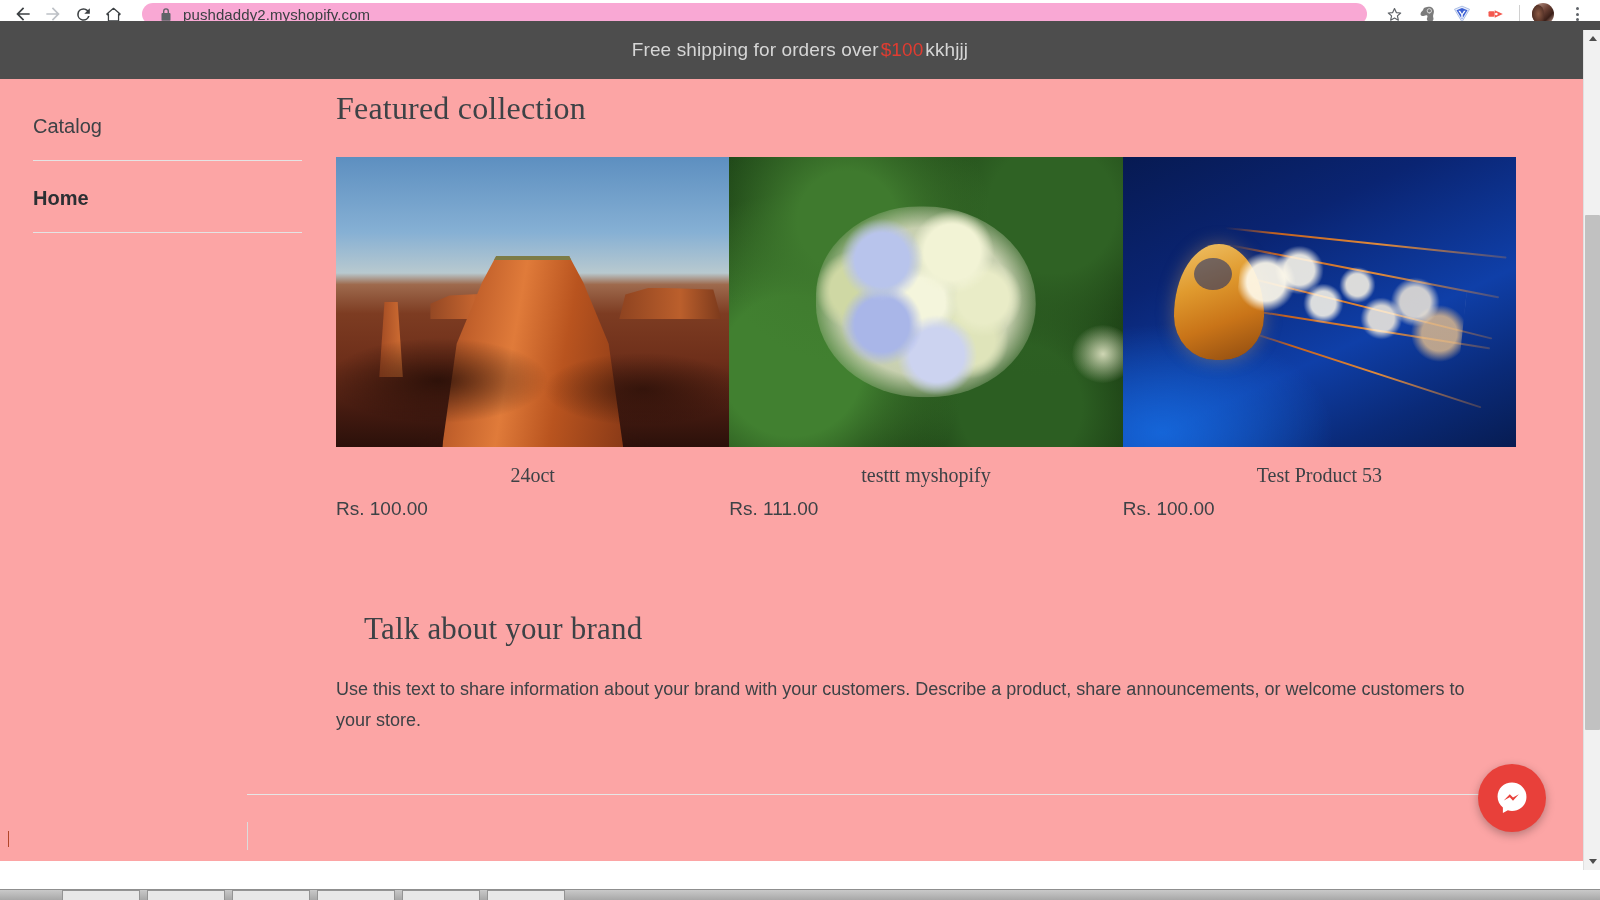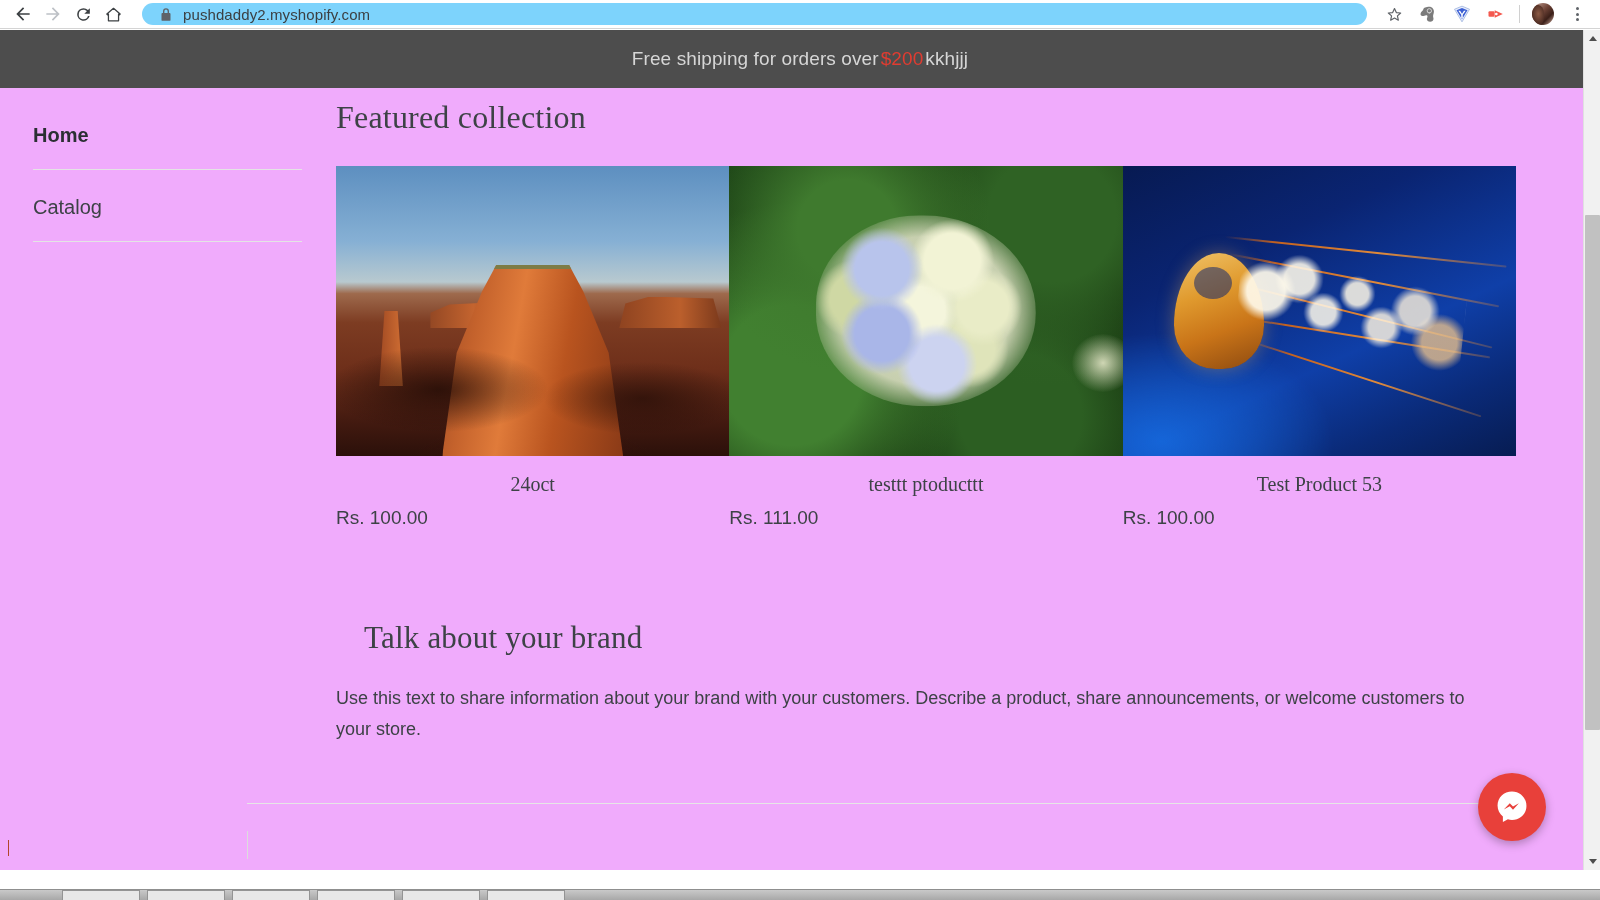--- a/index.html
+++ b/index.html
@@ -23,21 +23,21 @@
     width: 30px; height: 28px;
     display: flex; align-items: center; justify-content: center;
     flex: none;
   }
   .nav-btn svg { display: block; }
   .nav-back { margin-left: 8px; }
   .omnibox {
     flex: 1 1 auto;
     height: 22px;
     margin: 0 10px 0 14px;
-    background: #7dd3fc;
+    background: #f9a8d4;
     border-radius: 11px;
     display: flex; align-items: center;
     padding: 0 10px;
     min-width: 0;
   }
   .lock-icon { flex: none; margin: 0 11px 0 8px; }
   .omnibox-url {
     font-size: 15px;
     color: #3c4043;
     letter-spacing: 0.1px;
@@ -72,23 +72,23 @@
     width: 14px; height: 22px;
     background: radial-gradient(ellipse at 60% 40%, #8c5a45 0%, #3c201a 70%);
     border-radius: 50% 40% 45% 50%;
   }
   .kebab { display: flex; flex-direction: column; gap: 2.5px; }
   .kebab i { width: 3px; height: 3px; border-radius: 50%; background: #5f6368; display:block; }
 
   
   .viewport {
     position: absolute;
-    top: 30px; left: 0;
+    top: 21px; left: 0;
     width: 1600px; height: 840px;
-    background: #f0abfc;
+    background: #fca5a5;
     overflow: hidden;
   }
 
   
   .announce {
     height: 58px;
     background: #4d4d4d;
     display: flex; align-items: center; justify-content: center;
     color: #d6d6d6;
     font-size: 19px;
@@ -434,32 +434,32 @@
       </div>
     </div>
 
   </div>
 </div>
 
 <div class="viewport">
 
   <div class="announce">
     <span>Free shipping for orders over</span>
-    <span class="hl">$200</span>
+    <span class="hl">$100</span>
     <span>kkhjjj</span>
   </div>
 
   <div class="page-body">
 
     <nav class="sidebar">
+      <div class="side-link">
+        <span>Catalog</span>
+      </div>
       <div class="side-link active">
         <span>Home</span>
-      </div>
-      <div class="side-link">
-        <span>Catalog</span>
       </div>
     </nav>
 
     <main class="content">
 
       <h2 class="section-title">Featured collection</h2>
 
       <div class="product-grid">
 
         <div class="product-card">
@@ -472,21 +472,21 @@
           </div>
           <div class="product-title">24oct</div>
           <div class="product-price">Rs. 100.00</div>
         </div>
 
         <div class="product-card">
           <div class="product-img art-flower">
             <div class="bloom"></div>
             <div class="bloom2"></div>
           </div>
-          <div class="product-title">testtt ptoducttt</div>
+          <div class="product-title">testtt myshopify</div>
           <div class="product-price">Rs. 111.00</div>
         </div>
 
         <div class="product-card">
           <div class="product-img art-jelly">
             <div class="tent" style="left:26%;top:24%;width:72%;transform:rotate(6deg);"></div>
             <div class="tent" style="left:27%;top:30%;width:70%;transform:rotate(11deg);"></div>
             <div class="tent" style="left:28%;top:40%;width:68%;transform:rotate(14deg);"></div>
             <div class="tent" style="left:30%;top:52%;width:64%;transform:rotate(9deg);"></div>
             <div class="tent" style="left:32%;top:60%;width:62%;transform:rotate(18deg);"></div>

